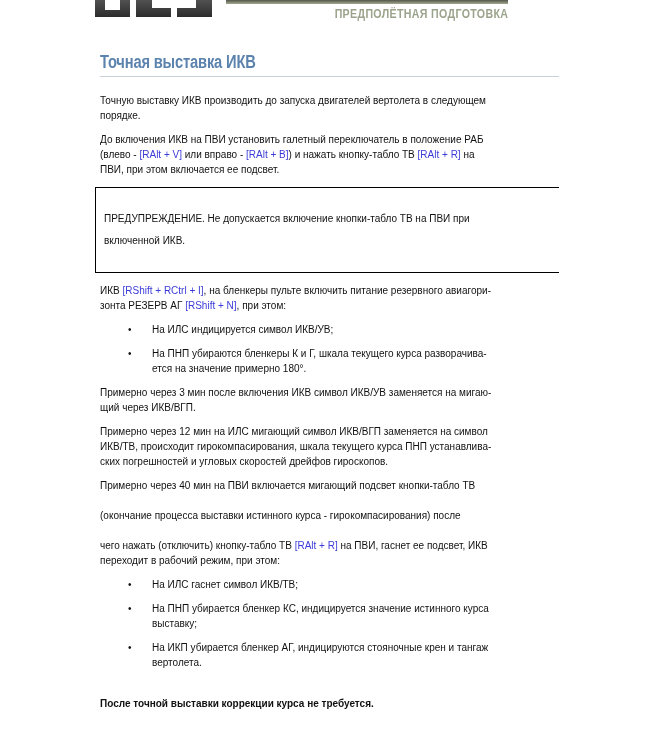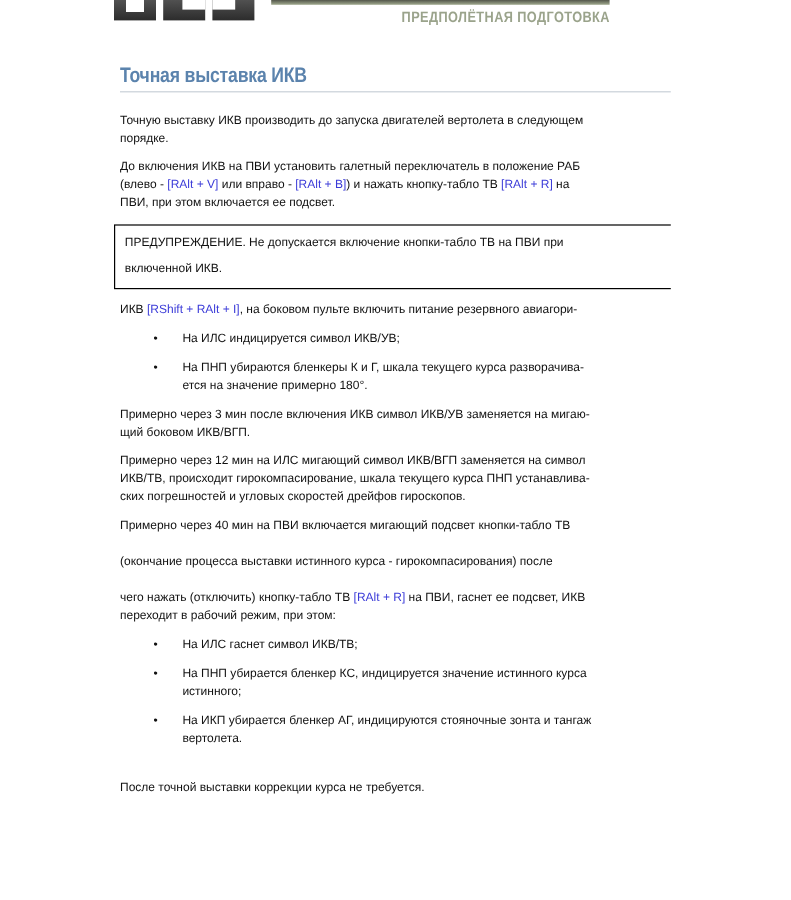--- a/index.html
+++ b/index.html
@@ -19,22 +19,22 @@
                 transform:scaleX(.85);transform-origin:100% 0;white-space:nowrap;}
   
   .main{position:absolute;left:100px;top:52px;width:510px;}
   .page-title{color:var(--title-color,#5b83ad);font-weight:bold;font-size:17.5px;
               letter-spacing:-.2px;transform:scaleX(.84);transform-origin:0 50%;
               white-space:nowrap;}
   .title-rule{height:1px;background:#c9d0d8;margin-top:3px;}
   #content{margin-top:16px;font-size:10px;line-height:15px;}
   .para{margin:0 0 9px 0;}
   .para.spaced{margin-bottom:15px;}
-  .para.gap-top{margin-top:26px;}
-  .warning{border:1px solid #000;margin:10px 0 10px -5px;padding:4px 8px;
+  .para.gap-top{margin-top:26px;font-weight:bold;}
+  .warning{border:1px solid #000;margin:10px 0 10px -5px;padding:20px 8px;
            line-height:22px;}
   .bullets{margin:0 0 9px 0;}
   .bullet-item{display:flex;margin-bottom:9px;}
   .bullets .bullet-item:last-child{margin-bottom:0;}
   .dot{width:24px;margin-left:28px;}
   .btext{flex:1;}
   .line{white-space:nowrap;}
   .key{color:var(--key-color,#3b3bd8);text-align:right;}
 </style>
 </head>
@@ -67,44 +67,45 @@
         <div class="para">
           <div class="line"><span>До включения ИКВ на ПВИ установить галетный переключатель в положение РАБ</span></div>
           <div class="line"><span>(влево - </span><span class="key">[RAlt + V]</span><span> или вправо - </span><span class="key">[RAlt + B]</span><span>) и нажать кнопку-табло ТВ </span><span class="key">[RAlt + R]</span><span> на</span></div>
           <div class="line"><span>ПВИ, при этом включается ее подсвет.</span></div>
         </div>
         <div class="warning">
           <div class="line"><span>ПРЕДУПРЕЖДЕНИЕ. Не допускается включение кнопки-табло ТВ на ПВИ при</span></div>
           <div class="line"><span>включенной ИКВ.</span></div>
         </div>
         <div class="para">
-          <div class="line"><span>ИКВ </span><span class="key">[RShift + RAlt + I]</span><span>, на боковом пульте включить питание резервного авиагори-</span></div>
+          <div class="line"><span>ИКВ </span><span class="key">[RShift + RCtrl + I]</span><span>, на бленкеры пульте включить питание резервного авиагори-</span></div>
+          <div class="line"><span>зонта РЕЗЕРВ АГ </span><span class="key">[RShift + N]</span><span>, при этом:</span></div>
         </div>
         <div class="bullets">
           <div class="bullet-item">
             <span class="dot">•</span>
             <div class="btext">
               <div class="line"><span>На ИЛС индицируется символ ИКВ/УВ;</span></div>
             </div>
           </div>
           <div class="bullet-item">
             <span class="dot">•</span>
             <div class="btext">
               <div class="line"><span>На ПНП убираются бленкеры К и Г, шкала текущего курса разворачива-</span></div>
               <div class="line"><span>ется на значение примерно 180°.</span></div>
             </div>
           </div>
         </div>
         <div class="para">
           <div class="line"><span>Примерно через 3 мин после включения ИКВ символ ИКВ/УВ заменяется на мигаю-</span></div>
-          <div class="line"><span>щий боковом ИКВ/ВГП.</span></div>
+          <div class="line"><span>щий через ИКВ/ВГП.</span></div>
         </div>
         <div class="para">
           <div class="line"><span>Примерно через 12 мин на ИЛС мигающий символ ИКВ/ВГП заменяется на символ</span></div>
-          <div class="line"><span>ИКВ/ТВ, происходит гирокомпасирование, шкала текущего курса ПНП устанавлива-</span></div>
+          <div class="line"><span>ИКВ/ТВ, происходит гирокомпасирования, шкала текущего курса ПНП устанавлива-</span></div>
           <div class="line"><span>ских погрешностей и угловых скоростей дрейфов гироскопов.</span></div>
         </div>
         <div class="para spaced">
           <div class="line"><span>Примерно через 40 мин на ПВИ включается мигающий подсвет кнопки-табло ТВ</span></div>
         </div>
         <div class="para spaced">
           <div class="line"><span>(окончание процесса выставки истинного курса - гирокомпасирования) после</span></div>
         </div>
         <div class="para">
           <div class="line"><span>чего нажать (отключить) кнопку-табло ТВ </span><span class="key">[RAlt + R]</span><span> на ПВИ, гаснет ее подсвет, ИКВ</span></div>
@@ -114,27 +115,27 @@
           <div class="bullet-item">
             <span class="dot">•</span>
             <div class="btext">
               <div class="line"><span>На ИЛС гаснет символ ИКВ/ТВ;</span></div>
             </div>
           </div>
           <div class="bullet-item">
             <span class="dot">•</span>
             <div class="btext">
               <div class="line"><span>На ПНП убирается бленкер КС, индицируется значение истинного курса</span></div>
-              <div class="line"><span>истинного;</span></div>
+              <div class="line"><span>выставку;</span></div>
             </div>
           </div>
           <div class="bullet-item">
             <span class="dot">•</span>
             <div class="btext">
-              <div class="line"><span>На ИКП убирается бленкер АГ, индицируются стояночные зонта и тангаж</span></div>
+              <div class="line"><span>На ИКП убирается бленкер АГ, индицируются стояночные крен и тангаж</span></div>
               <div class="line"><span>вертолета.</span></div>
             </div>
           </div>
         </div>
         <div class="para gap-top">
           <div class="line"><span>После точной выставки коррекции курса не требуется.</span></div>
         </div>
       </div>
   </div>
 

